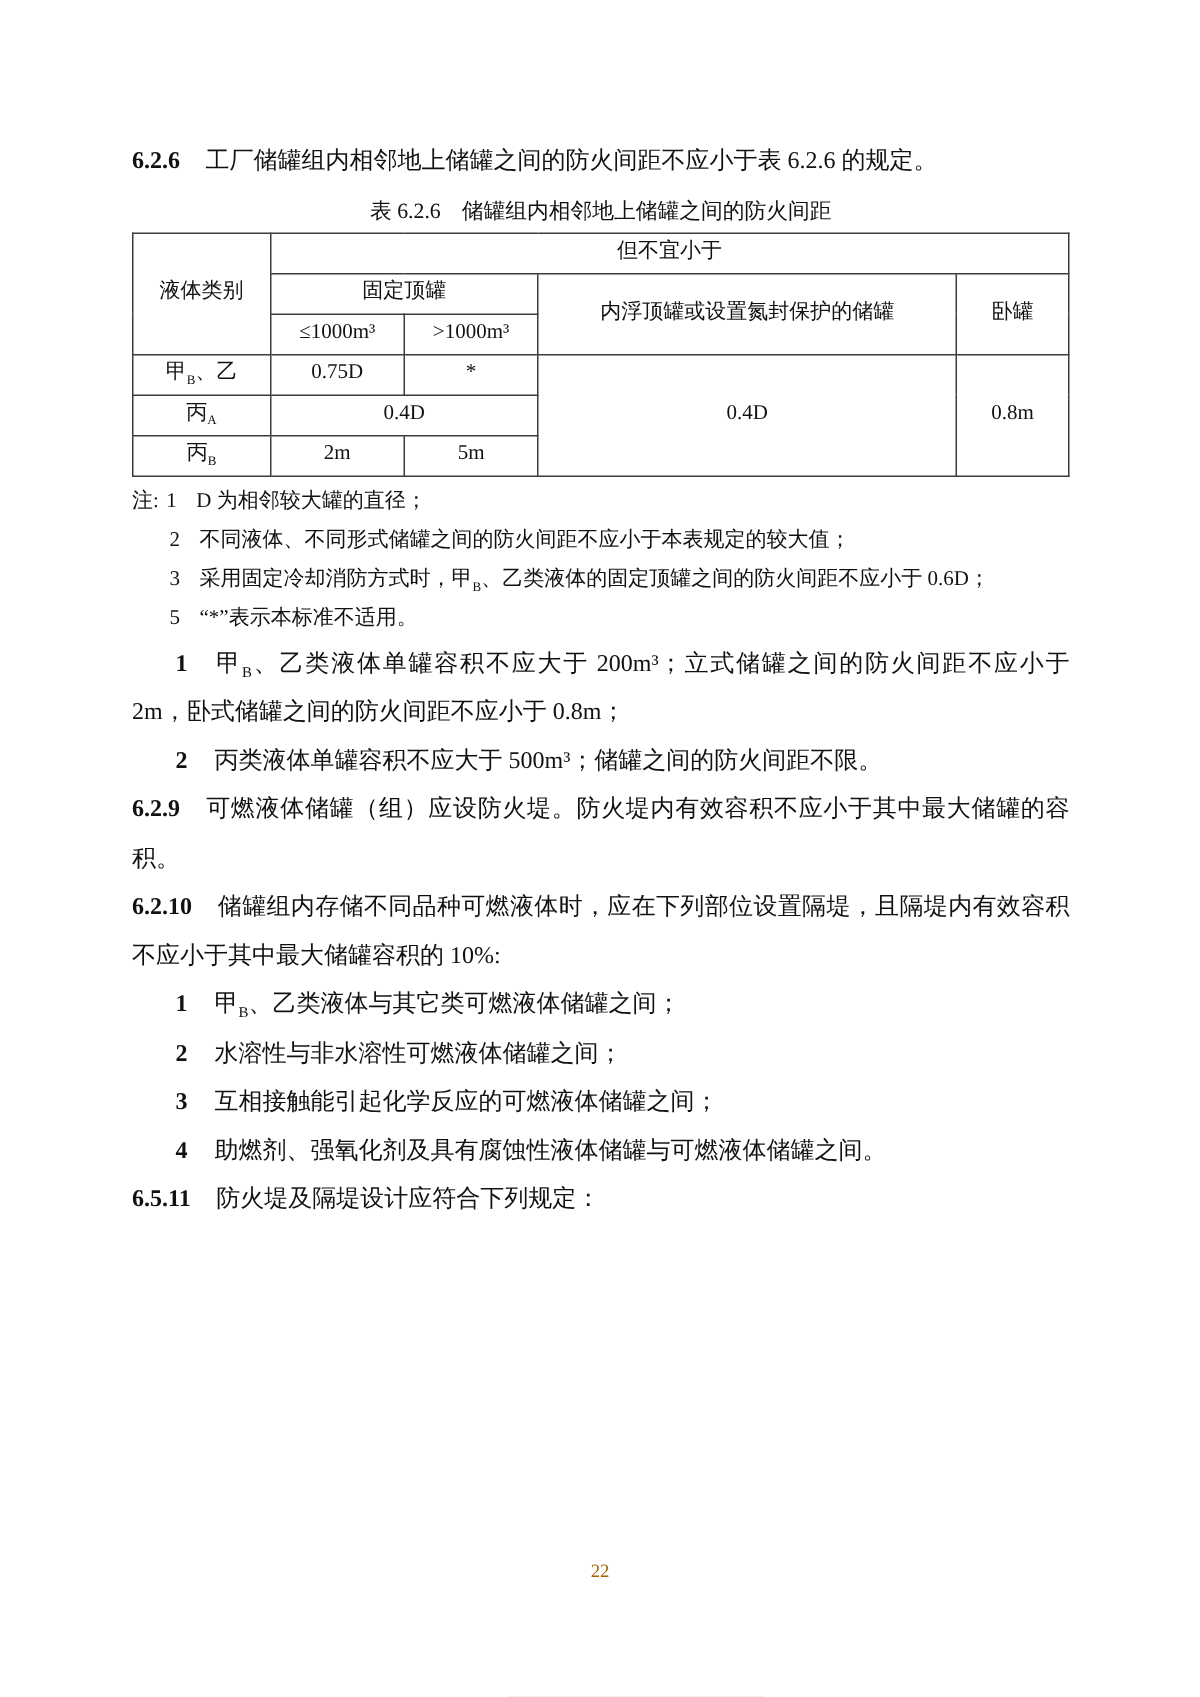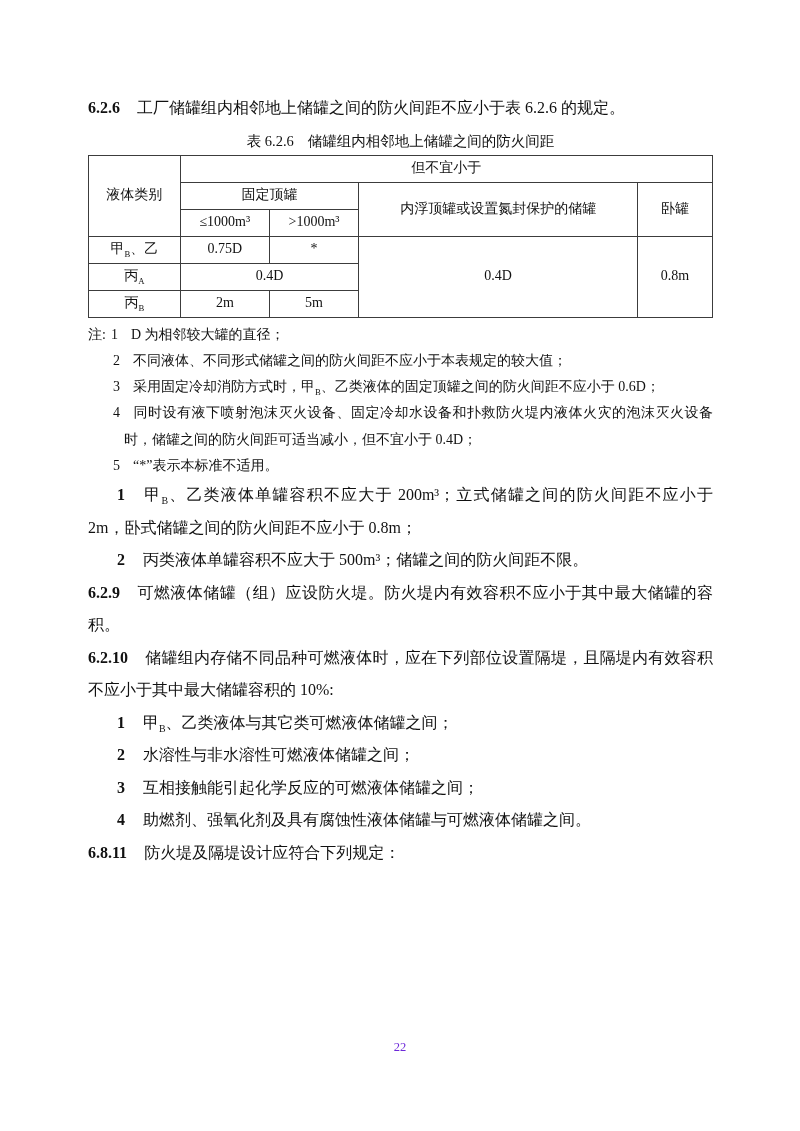--- a/index.html
+++ b/index.html
@@ -69,21 +69,21 @@
 
   .mt4 { margin-top: 4px; }
 
   .page-num {
     position: absolute;
     top: 1040px;
     left: 0;
     width: 100%;
     text-align: center;
     font-size: 12.5px;
-    color: #6d28d9;
+    color: #a16207;
   }
 </style>
 </head>
 <body>
 
 <div class="page">
   <div class="content">
 
     <p class="sec"><span class="num">6.2.6</span><span>工厂储罐组内相邻地上储罐之间的防火间距不应小于表 6.2.6 的规定。</span></p>
 
@@ -127,34 +127,33 @@
           <td>2m</td>
           <td>5m</td>
         </tr>
       </tbody>
     </table>
 
     <div class="notes">
       <p class="note"><span class="nlabel">注:</span><span class="nnum">1</span><span>D 为相邻较大罐的直径；</span></p>
       <p class="note"><span class="nnum">2</span><span>不同液体、不同形式储罐之间的防火间距不应小于本表规定的较大值；</span></p>
       <p class="note"><span class="nnum">3</span><span>采用固定冷却消防方式时，甲<sub>B</sub>、乙类液体的固定顶罐之间的防火间距不应小于 0.6D；</span></p>
-      <p class="note"><span class="nnum">4</span><span>同时设有液下喷射泡沫灭火设备、固定冷却水设备和扑救防火堤内液体火灾的泡沫灭火设备时，储罐之间的防火间距可适当减小，但不宜小于 0.4D；</span></p>
       <p class="note"><span class="nnum">5</span><span>“*”表示本标准不适用。</span></p>
     </div>
 
 
     <p class="item"><span class="inum">1</span><span>甲<sub>B</sub>、乙类液体单罐容积不应大于 200m³；立式储罐之间的防火间距不应小于 2m，卧式储罐之间的防火间距不应小于 0.8m；</span></p>
     <p class="item"><span class="inum">2</span><span>丙类液体单罐容积不应大于 500m³；储罐之间的防火间距不限。</span></p>
 
     <p class="sec"><span class="num">6.2.9</span><span>可燃液体储罐（组）应设防火堤。防火堤内有效容积不应小于其中最大储罐的容积。</span></p>
 
     <p class="sec"><span class="num">6.2.10</span><span>储罐组内存储不同品种可燃液体时，应在下列部位设置隔堤，且隔堤内有效容积不应小于其中最大储罐容积的 10%:</span></p>
     <p class="item"><span class="inum">1</span><span>甲<sub>B</sub>、乙类液体与其它类可燃液体储罐之间；</span></p>
     <p class="item"><span class="inum">2</span><span>水溶性与非水溶性可燃液体储罐之间；</span></p>
     <p class="item"><span class="inum">3</span><span>互相接触能引起化学反应的可燃液体储罐之间；</span></p>
     <p class="item"><span class="inum">4</span><span>助燃剂、强氧化剂及具有腐蚀性液体储罐与可燃液体储罐之间。</span></p>
 
-    <p class="sec"><span class="num">6.8.11</span><span>防火堤及隔堤设计应符合下列规定：</span></p>
+    <p class="sec"><span class="num">6.5.11</span><span>防火堤及隔堤设计应符合下列规定：</span></p>
 
   </div>
 
   <div class="page-num">22</div>
 </div>
 
 </body></html>

